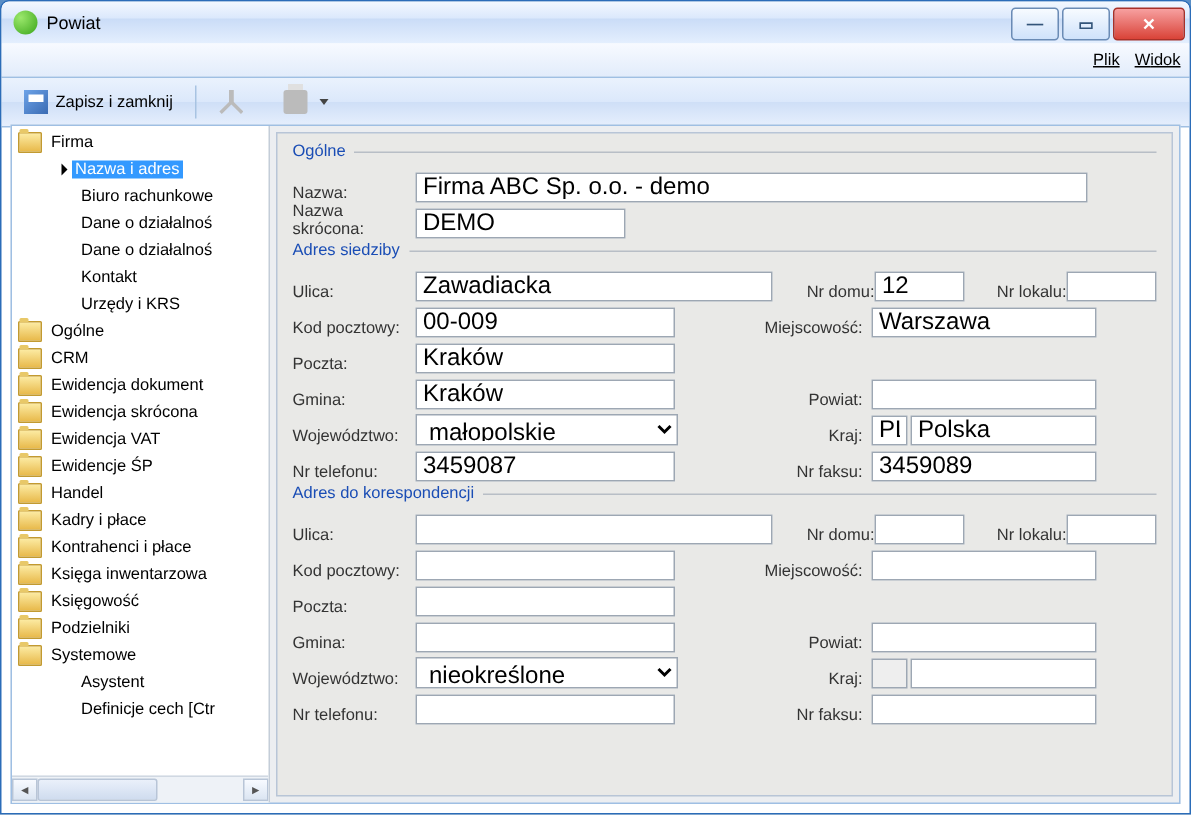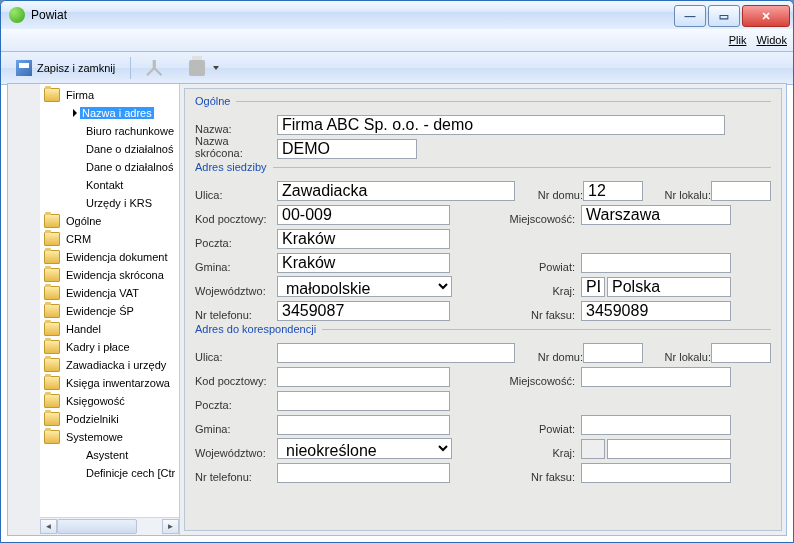--- a/index.html
+++ b/index.html
@@ -25,21 +25,21 @@
 .ico-save{background:linear-gradient(135deg,#6da3e8,#3a6bb3);position:relative;}
 .ico-save:after{content:"";position:absolute;top:3px;left:3px;right:3px;height:5px;background:#fff;}
 .ico-tools{background:#bbb;clip-path:polygon(40% 0,60% 0,60% 50%,100% 90%,90% 100%,50% 60%,10% 100%,0 90%,40% 50%);}
 .ico-print{background:#bbb;border-radius:2px;position:relative;}
 .ico-print:before{content:"";position:absolute;top:-4px;left:3px;right:3px;height:4px;background:#e0e0e0;}
 .tb-sep{width:1px;height:22px;background:#a8c3e2;margin:0 2px;}
 .dd-arrow{margin-left:3px;border-left:3px solid transparent;border-right:3px solid transparent;border-top:4px solid #444;display:inline-block;}
 
 
 .body{position:absolute;top:82px;left:6px;right:6px;bottom:6px;border:1px solid #9fbfe3;display:flex;background:#eceef1;}
-.tree{width:180px;background:#fff;border-right:1px solid #c4cdd8;overflow:hidden;display:flex;flex-direction:column;margin-left:32px;}
+.tree{width:180px;background:#fff;border-right:1px solid #c4cdd8;overflow:hidden;display:flex;flex-direction:column;}
 .tree-inner{flex:1;overflow:hidden;padding:2px 0;}
 .tree-item{padding:1px 2px 1px 4px;display:flex;align-items:center;white-space:nowrap;height:16px;}
 .tree-item.level1{padding-left:44px;}
 .tree-item.sel .lab{background:#3399ff;color:#fff;}
 .tree-item .lab{padding:0 2px;}
 .folder-icon{width:14px;height:12px;background:linear-gradient(#fceba3,#e8b94a);border:1px solid #c29a30;border-radius:1px;margin-right:4px;position:relative;}
 .folder-icon:before{content:"";position:absolute;top:-3px;left:0;width:6px;height:3px;background:#e8c868;border-radius:1px 1px 0 0;}
 .sel-arrow{border-left:4px solid #000;border-top:4px solid transparent;border-bottom:4px solid transparent;margin-left:-11px;margin-right:3px;}
 
 .tree-scrollbar{height:17px;background:#eef2f7;border-top:1px solid #d0d8e2;display:flex;align-items:center;}
@@ -156,21 +156,21 @@
         <div class="tree-item">
             <span class="folder-icon"></span>
             <span class="lab">Handel</span>
           </div>
         <div class="tree-item">
             <span class="folder-icon"></span>
             <span class="lab">Kadry i płace</span>
           </div>
         <div class="tree-item">
             <span class="folder-icon"></span>
-            <span class="lab">Zawadiacka i urzędy</span>
+            <span class="lab">Kontrahenci i płace</span>
           </div>
         <div class="tree-item">
             <span class="folder-icon"></span>
             <span class="lab">Księga inwentarzowa</span>
           </div>
         <div class="tree-item">
             <span class="folder-icon"></span>
             <span class="lab">Księgowość</span>
           </div>
         <div class="tree-item">

